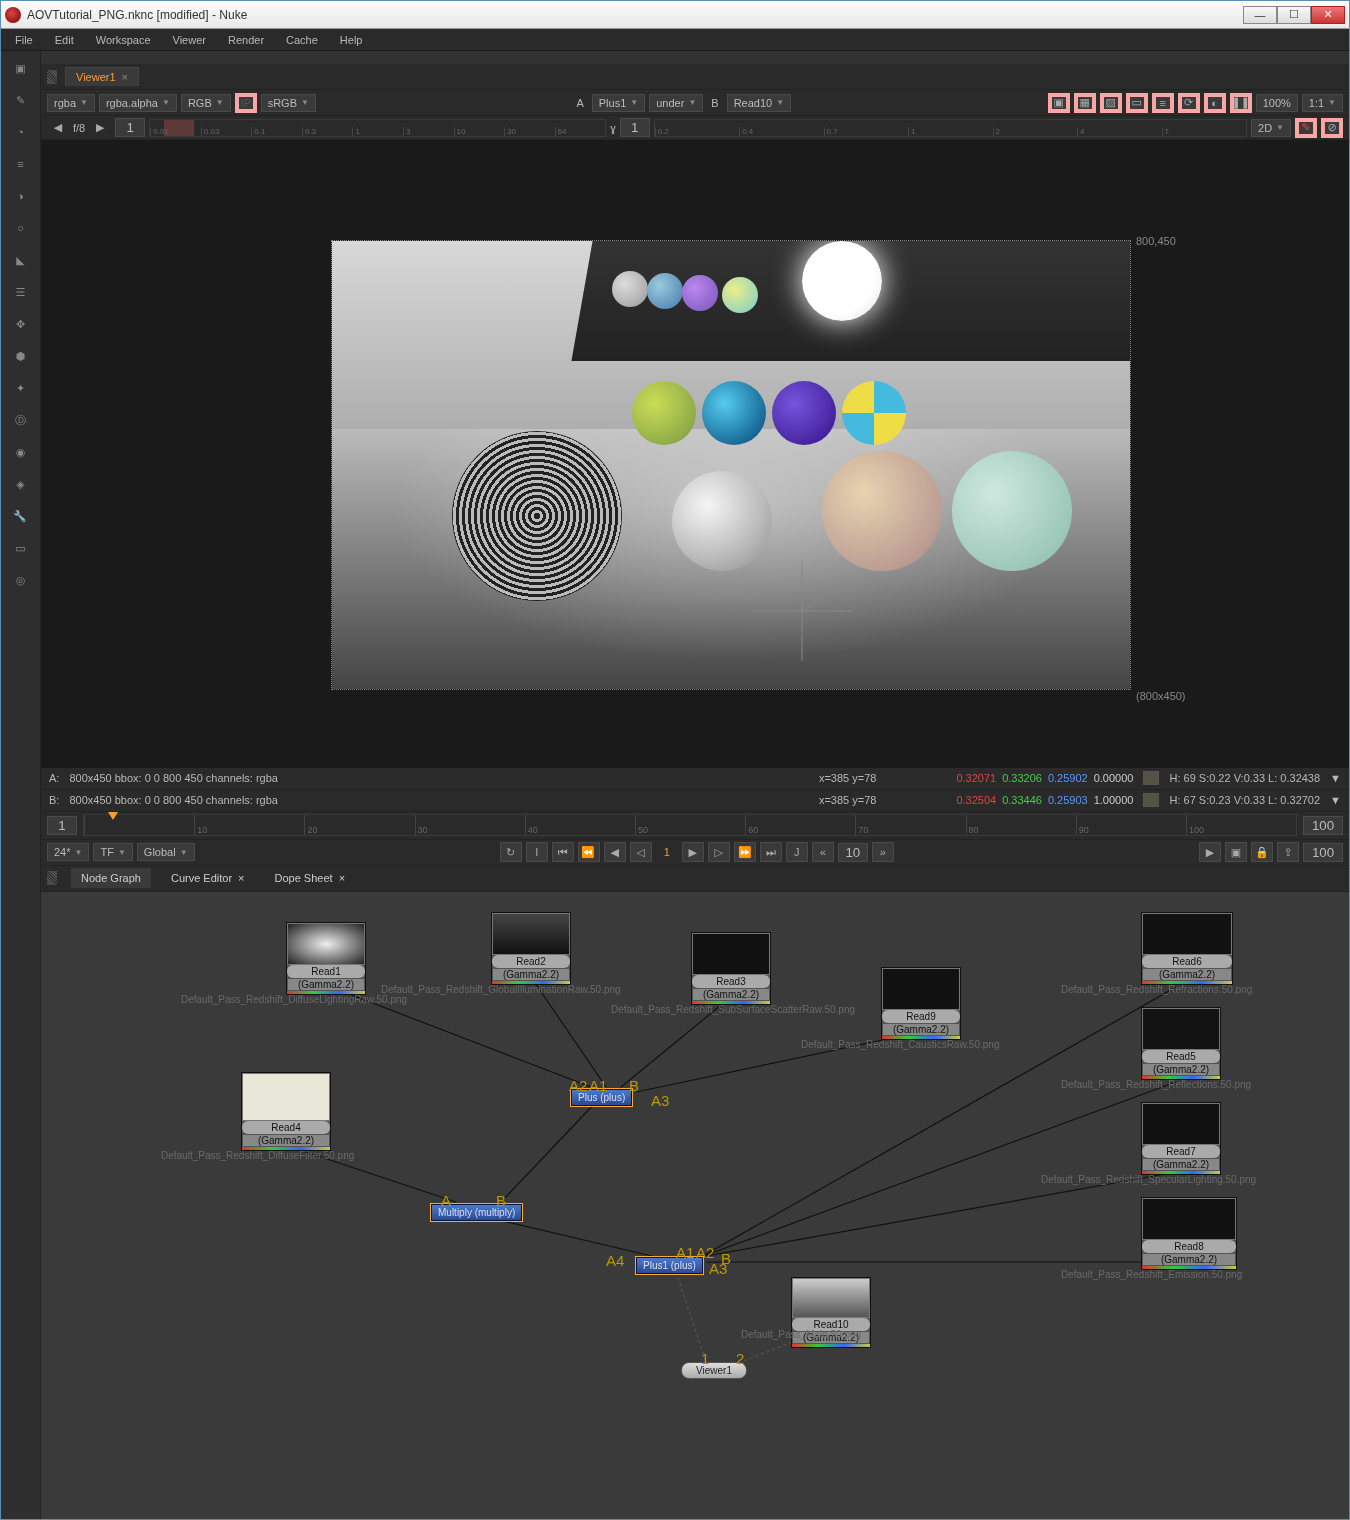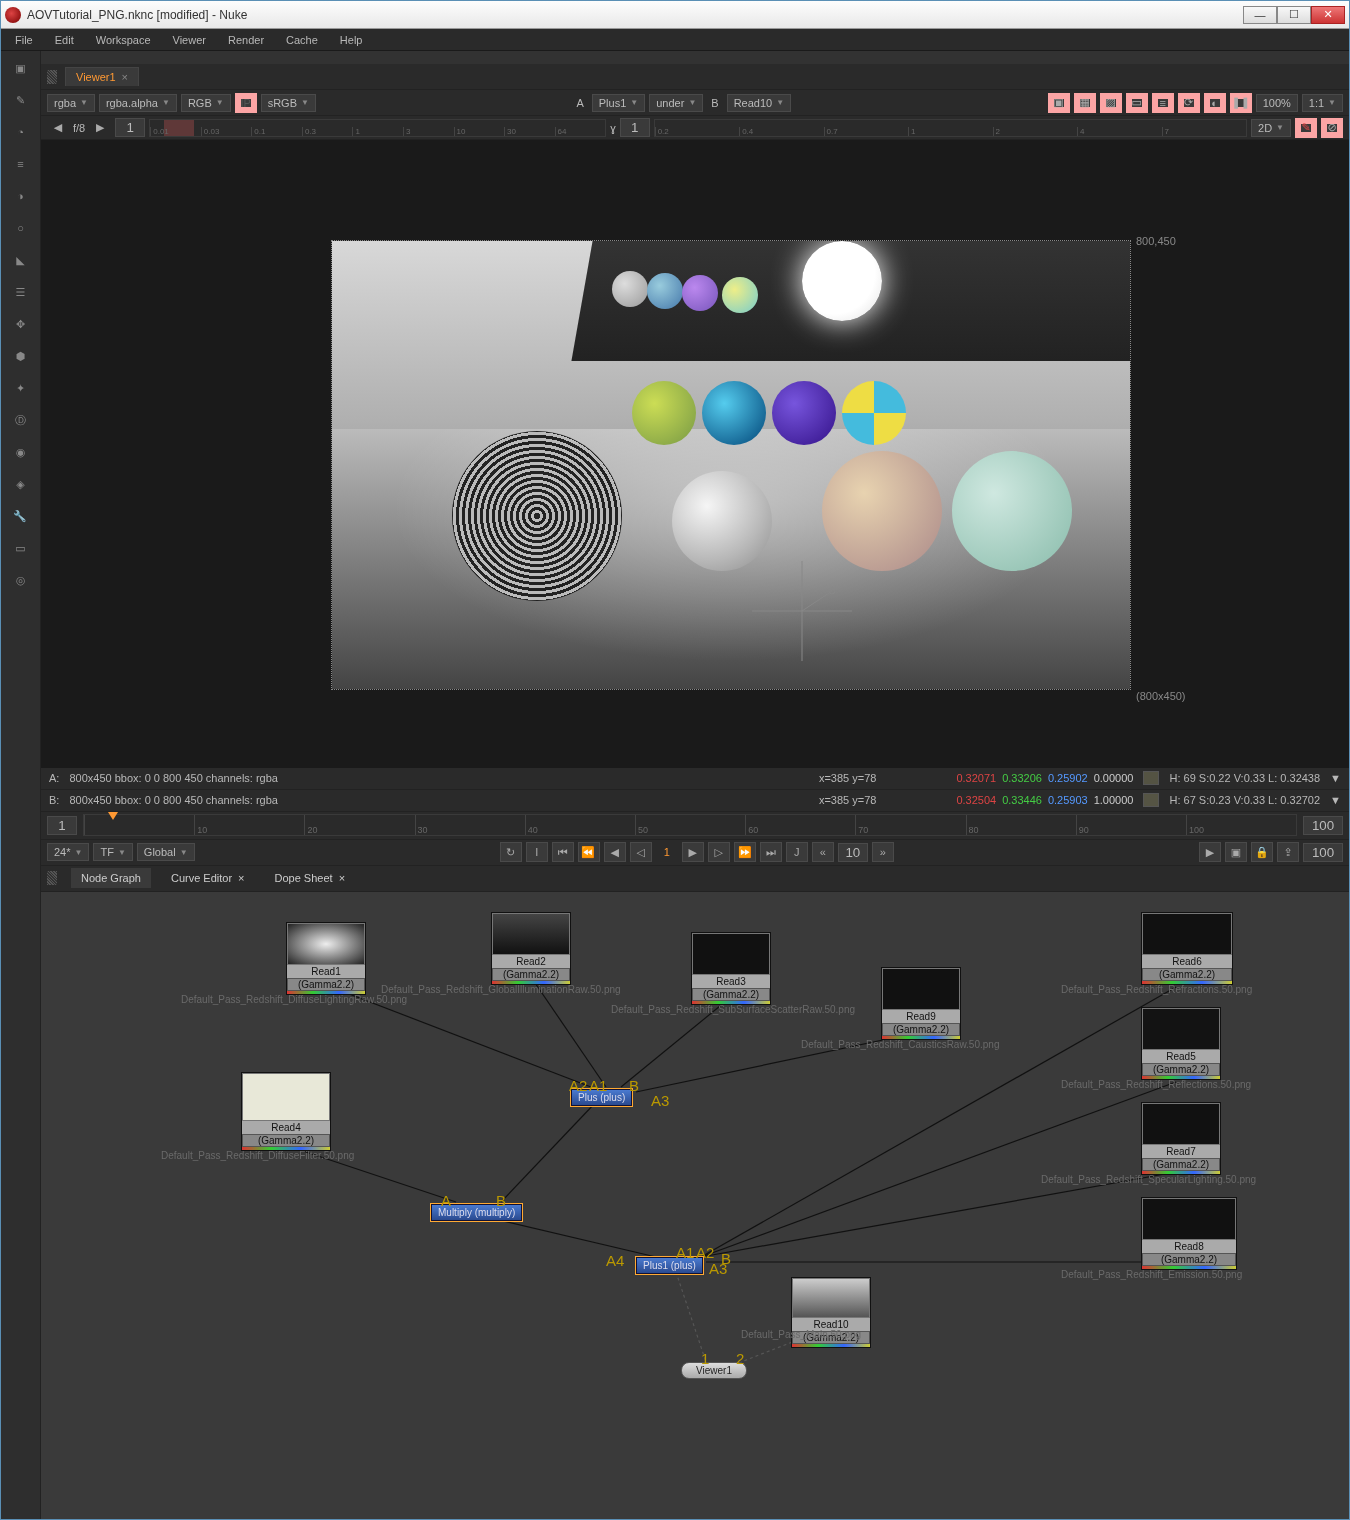--- a/index.html
+++ b/index.html
@@ -68,21 +68,21 @@
 .viewer-toolbar {
   height: 26px; background: #2a2a2a; display: flex; align-items: center; padding: 0 6px; gap: 4px;
   border-bottom: 1px solid #222;
 }
 .drop {
   background: #3a3a3a; border: 1px solid #4a4a4a; padding: 2px 6px; display: flex; align-items: center; gap: 4px;
   color: #bbb; cursor: pointer;
 }
 .drop .chev { font-size: 8px; color: #888; }
 .btn-icon {
-  width: 22px; height: 20px; background: #3a3a3a; border: 6px solid #fca5a5; display: flex;
+  width: 22px; height: 20px; background: #3a3a3a; border: 4px solid #fca5a5; display: flex;
   align-items: center; justify-content: center; color: #aaa; cursor: pointer;
 }
 .btn-icon.flat { background: transparent; border: none; }
 .ab-label { padding: 0 4px; color: #bbb; }
 .sep-flex { flex: 1; }
 
 
 .fstop-row {
   height: 24px; background: #2a2a2a; display: flex; align-items: center; padding: 0 6px; gap: 4px;
   border-bottom: 1px solid #222;
@@ -138,21 +138,21 @@
 .ng-tab { padding: 4px 10px; color: #ccc; cursor: pointer; display: flex; gap: 6px; }
 .ng-tab.active { background: #3a3a3a; }
 
 
 .node-graph { flex: 1; background: #3a3a3a; position: relative; min-height: 560px; overflow: hidden; }
 .node {
   position: absolute; border: 1px solid #111; background: #555;
   text-align: center; font-size: 10px; color: #ddd;
 }
 .node .thumb { background: #111; border: 1px solid #777; }
-.node .nlabel { background: #aaa; color: #111; padding: 1px 17px; font-size: 10px; }
+.node .nlabel { background: #aaa; color: #111; padding: 1px 17px; font-size: 10px; border-radius: 6px; }
 .node .gamma { background: #888; color: #111; padding: 0 3px; font-size: 10px; border: 1px solid #555; }
 .node .colorbar { height: 3px; background: linear-gradient(90deg,#d33,#3c3,#36f,#cc3); }
 .merge-node {
   position: absolute; background: linear-gradient(#4a7ad0,#2a4a90); border: 1px solid #113;
   color: #dde; padding: 2px 6px; font-size: 10px;
 }
 .merge-node.sel { box-shadow: 0 0 0 1px #fa3; }
 .port-lbl { position: absolute; font-size: 15px; color: #b90; }
 .viewer-node { position: absolute; background: linear-gradient(#ddd,#aaa); border: 1px solid #555; color: #222; padding: 2px 14px; font-size: 10px; border-radius: 8px; }
 .wire { stroke: #111; stroke-width: 1.2; fill: none; }

